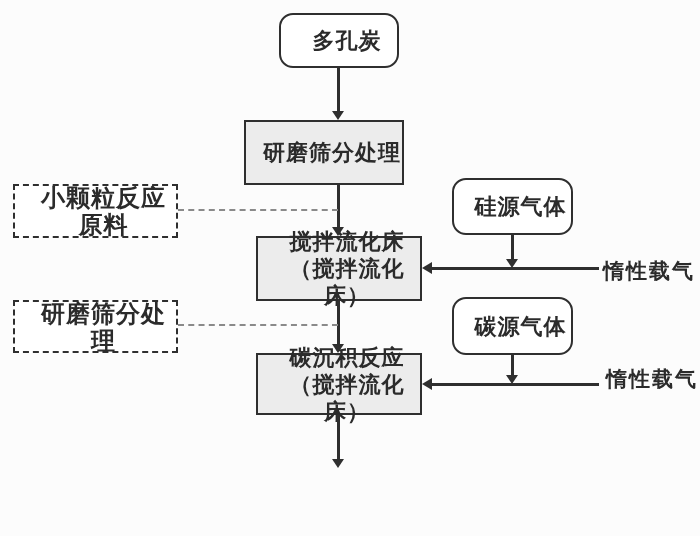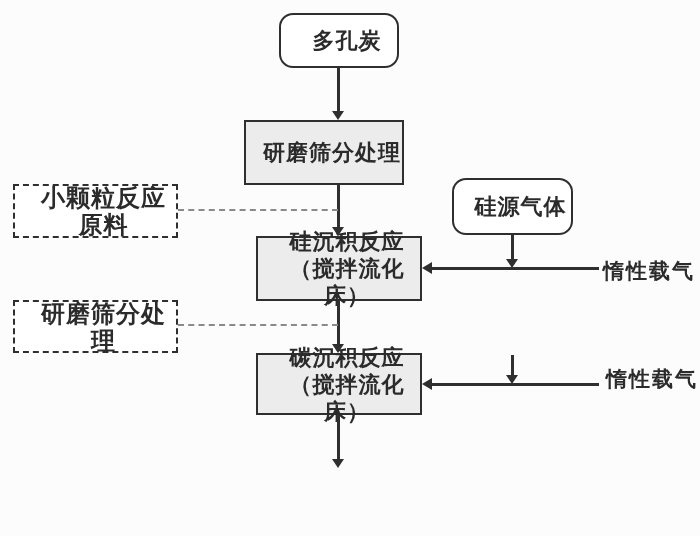--- a/index.html
+++ b/index.html
@@ -87,21 +87,21 @@
 
   <div class="node rounded" style="left:279px; top:13px; width:120px; height:55px;">
     <span>多孔炭</span>
   </div>
 
   <div class="node process" style="left:244px; top:120px; width:160px; height:65px;">
     <span>研磨筛分处理</span>
   </div>
 
   <div class="node process" style="left:256px; top:236px; width:166px; height:65px;">
-    <span>硅沉积反应</span>
+    <span>搅拌流化床</span>
     <span>（搅拌流化床）</span>
   </div>
 
   <div class="node process" style="left:256px; top:353px; width:166px; height:62px;">
     <span>碳沉积反应</span>
     <span>（搅拌流化床）</span>
   </div>
 
 
   <div class="node dashedbox" style="left:13px; top:184px; width:165px; height:54px;">
@@ -109,20 +109,23 @@
   </div>
 
   <div class="node dashedbox" style="left:13px; top:300px; width:165px; height:53px;">
     <span>研磨筛分处理</span>
   </div>
 
   <div class="node rounded" style="left:452px; top:178px; width:121px; height:57px;align-items:center;">
     <span>硅源气体</span>
   </div>
 
+  <div class="node rounded" style="left:452px; top:297px; width:121px; height:58px;">
+    <span>碳源气体</span>
+  </div>
 
   <div class="vline" style="left:337px; top:68px; height:44px;"></div>
   <div class="head-down" style="left:332px; top:111px;"></div>
 
   <div class="vline" style="left:337px; top:185px; height:42px;"></div>
   <div class="head-down" style="left:332px; top:227px;"></div>
 
   <div class="vline" style="left:337px; top:301px; height:43px;"></div>
   <div class="head-down" style="left:332px; top:344px;"></div>
 

